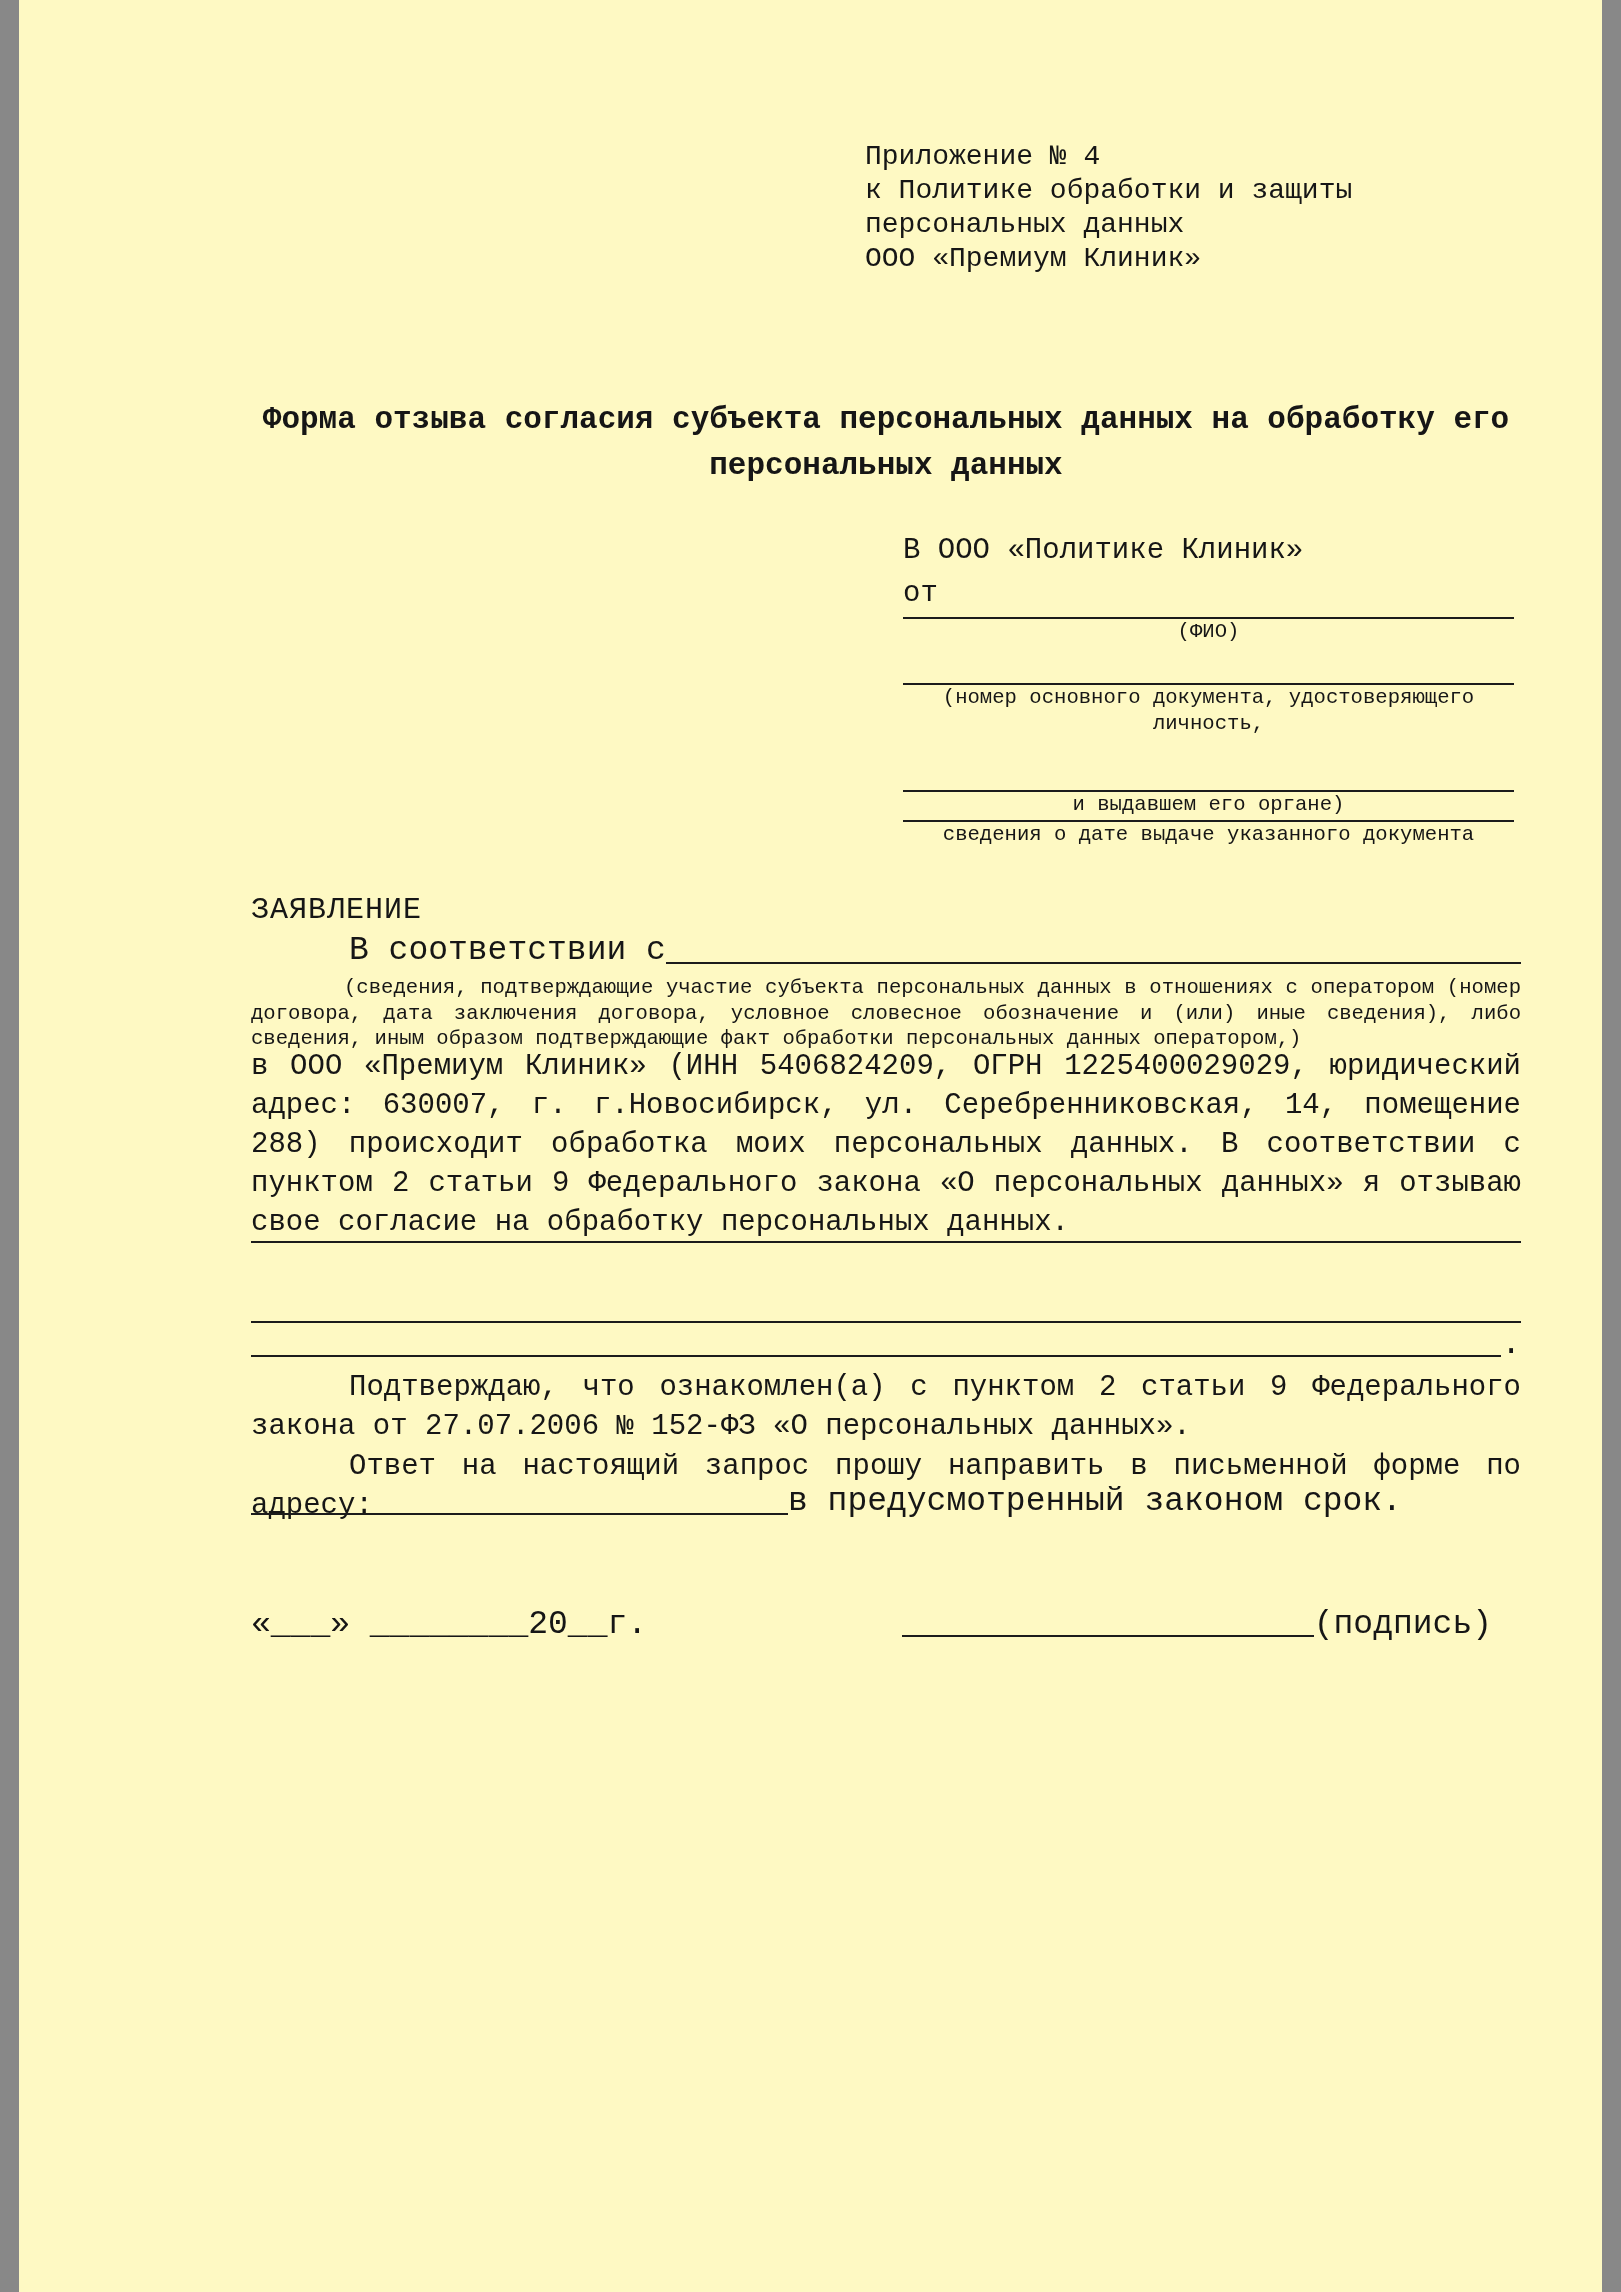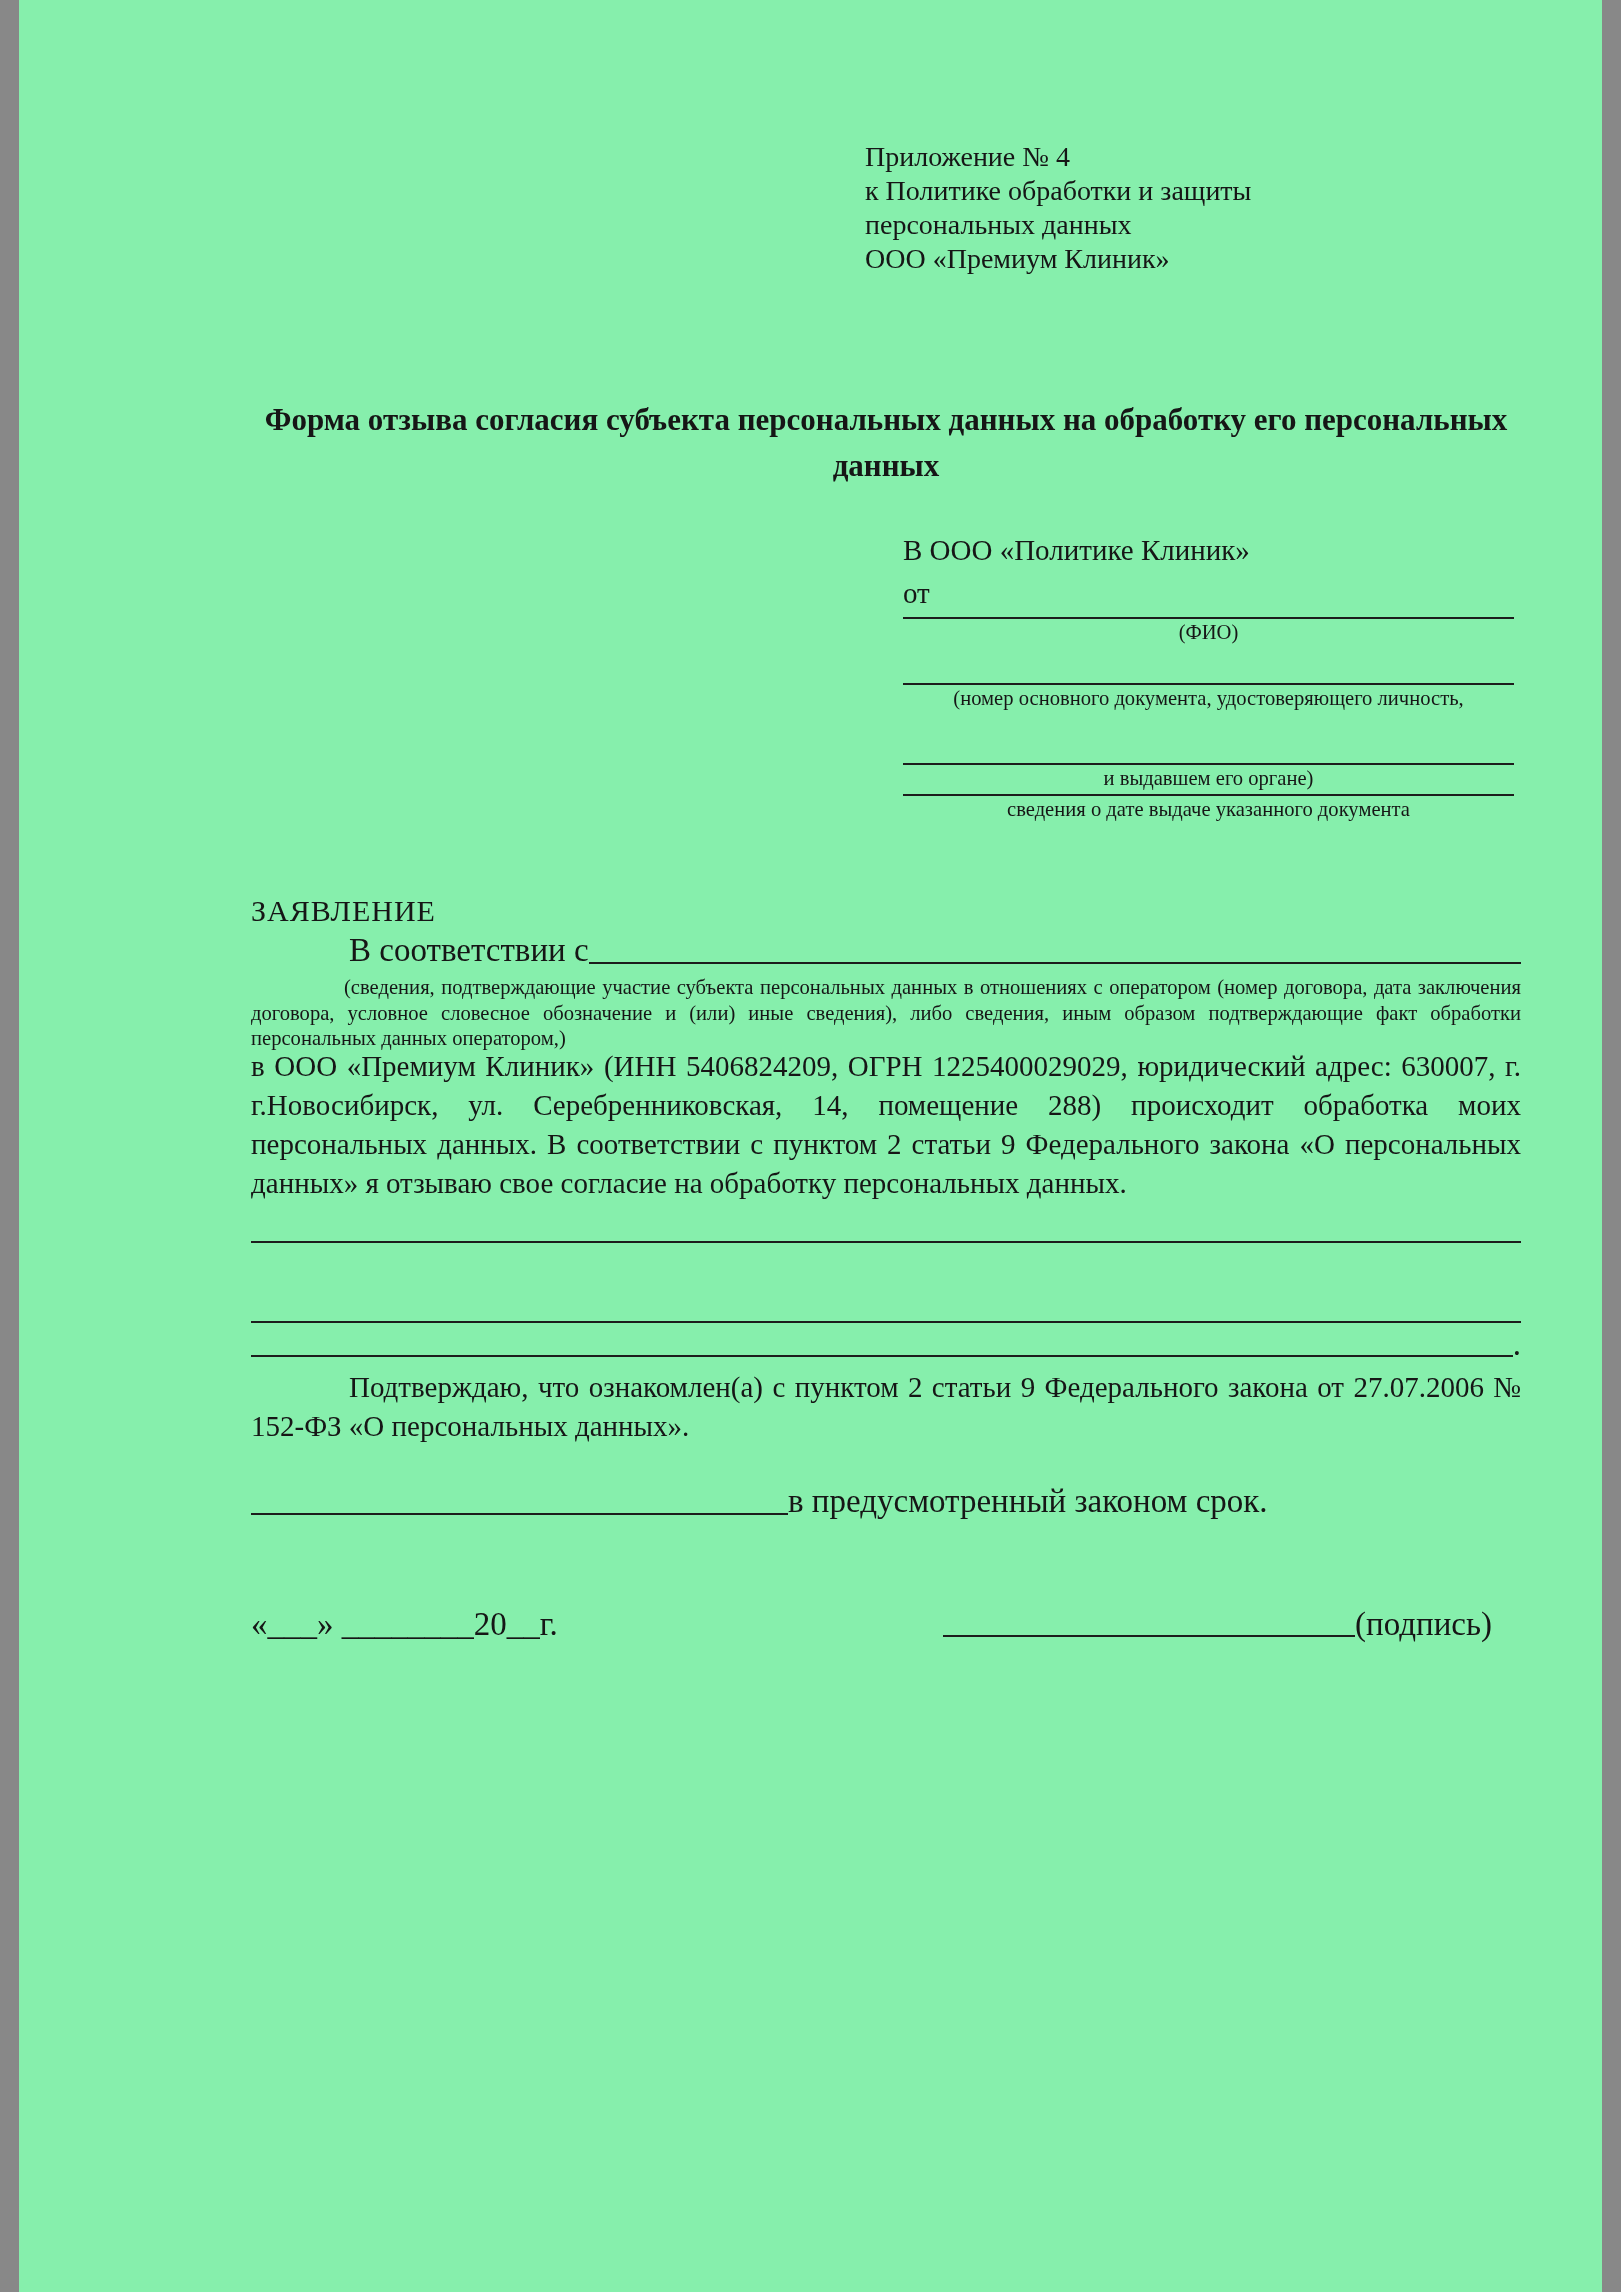--- a/index.html
+++ b/index.html
@@ -1,21 +1,21 @@
 <!DOCTYPE html>
 <html lang="ru"><head>
 <meta charset="utf-8">
 <style>
   html,body { margin:0; padding:0; background:#888; }
   .page {
     position:relative;
     width:1583px; height:2293px;
     margin:0 auto;
-    background:#86efac;
-    font-family:Liberation Serif, serif;
+    background:#fef9c3;
+    font-family:Liberation Mono, monospace;
     color:#161616;
     overflow:hidden;
   }
   .content { position:absolute; left:232px; width:1270px; top:0; height:100%; }
 
   .abs { position:absolute; left:0; right:0; }
 
   
   .header-note { position:absolute; left:846px; top:140px; font-size:28px; line-height:34px; white-space:nowrap; }
 
@@ -119,20 +119,21 @@
 
     <div class="blank1"></div>
 
     <div class="abs row blank2">
       <span class="fill-line"></span>
       <span>.</span>
     </div>
 
     <div class="abs body-par confirm">Подтверждаю, что ознакомлен(а) с пунктом 2 статьи 9 Федерального закона от 27.07.2006 № 152-ФЗ «О персональных данных».</div>
 
+    <div class="abs body-par response-prefix">Ответ на настоящий запрос прошу направить в письменной форме по адресу:</div>
 
     <div class="abs row address-row">
       <span class="addr-line"></span>
       <span class="nowrap">в предусмотренный законом срок.</span>
     </div>
 
     <div class="abs row footer">
       <span class="nowrap">«___» ________20__г.</span>
       <span class="spacer"></span>
       <span class="sig-line"></span>

